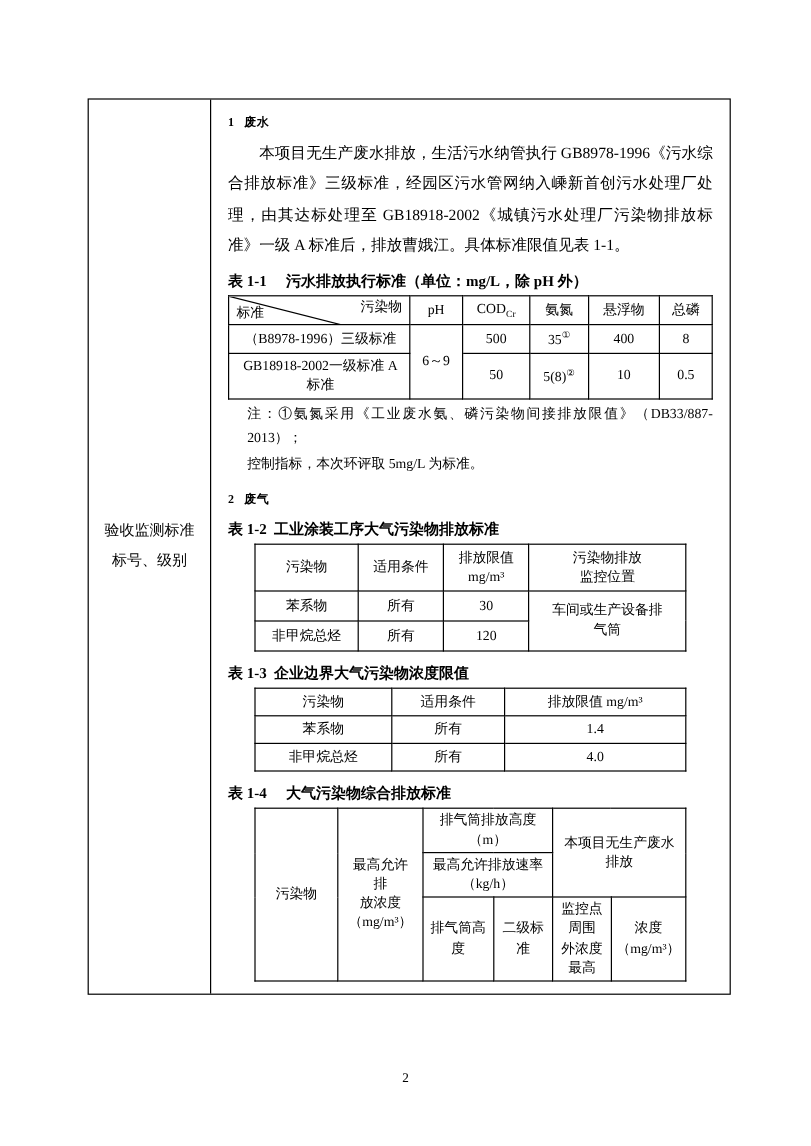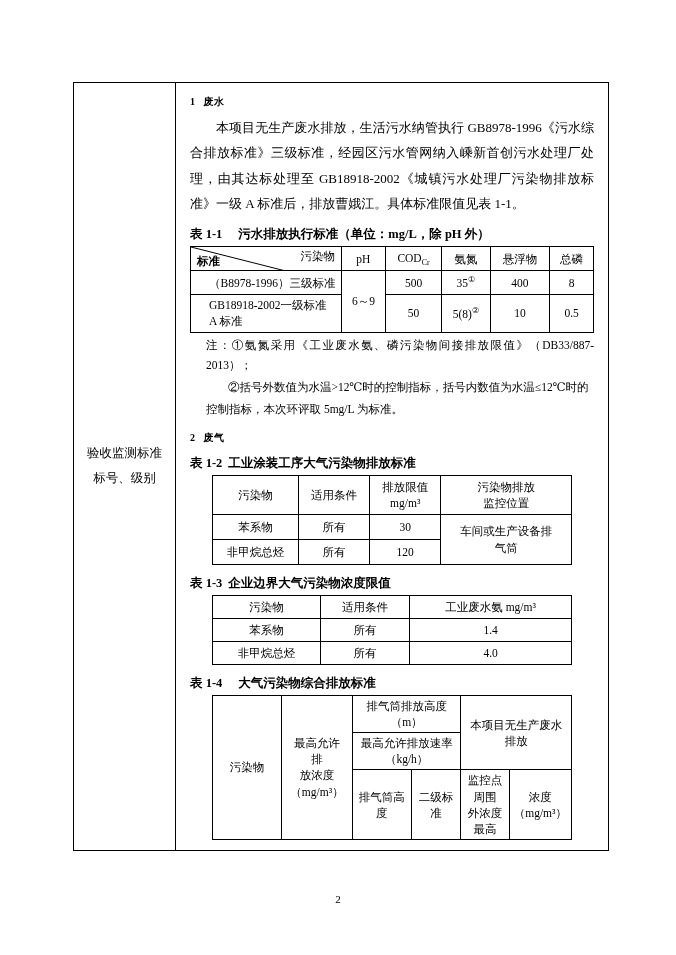--- a/index.html
+++ b/index.html
@@ -79,41 +79,40 @@
     line-height: 1.4;
   }
   table td, table th {
     border: 1px solid #000;
     text-align: center;
     padding: 2px 4px;
     font-weight: normal;
   }
   .t11 { width: 404px; }
   .t11 td { height: 19px; }
-  .t11 .lbl-left { text-align: left; padding-left: 18px; }
+  .t11 .lbl-left { text-align: center; padding-left: 6px; }
   .diag {
     position: relative;
     height: 38px;
     padding: 0 !important;
     width: 150px;
     overflow: hidden;
   }
   .diag svg { position:absolute; left:0; top:0; }
   .diag .d-top {
     position: absolute;
     right: 6px;
     top: 1px;
     font-size: 11.5px;
   }
   .diag .d-bot {
     position: absolute;
     left: 6px;
     bottom: 1px;
     font-size: 11.5px;
-    font-weight: bold;
   }
   sup { font-size: 8px; vertical-align: super; }
 
   .t12 { width: 360px; }
   .t12 td { height: 20px; }
   .t12 .hdr { height: 34px; }
   .t13 { width: 360px; }
   .t13 td { height: 18px; }
   .t14 { width: 360px; }
   .t14 td { height: 20px; }
@@ -177,21 +176,20 @@
           <td class="lbl-left">GB18918-2002一级标准 A 标准</td>
           <td>50</td>
           <td>5(8)<sup>②</sup></td>
           <td>10</td>
           <td>0.5</td>
         </tr>
       </tbody>
         </table>
 
       <p class="note">注：①氨氮采用《工业废水氨、磷污染物间接排放限值》（DB33/887-2013）；</p>
-      <p class="note ind">②括号外数值为水温&gt;12℃时的控制指标，括号内数值为水温≤12℃时的</p>
       <p class="note">控制指标，本次环评取 5mg/L 为标准。</p>
 
       <h2 class="sec" style="margin-top:12px;">
         <span class="num">2</span><span>废气</span>
       </h2>
 
       <div class="tbl-title">
         <span class="t-num">表 1-2</span><span>工业涂装工序大气污染物排放标准</span>
       </div>
 
@@ -228,21 +226,21 @@
 
       <div class="tbl-title">
         <span class="t-num">表 1-3</span><span>企业边界大气污染物浓度限值</span>
       </div>
 
       <table class="t13">
         <tbody>
             <tr>
           <td>污染物</td>
           <td>适用条件</td>
-          <td>工业废水氨 mg/m³</td>
+          <td>排放限值 mg/m³</td>
         </tr>
         <tr>
           <td>苯系物</td>
           <td>所有</td>
           <td>1.4</td>
         </tr>
         <tr>
           <td>非甲烷总烃</td>
           <td>所有</td>
           <td>4.0</td>

